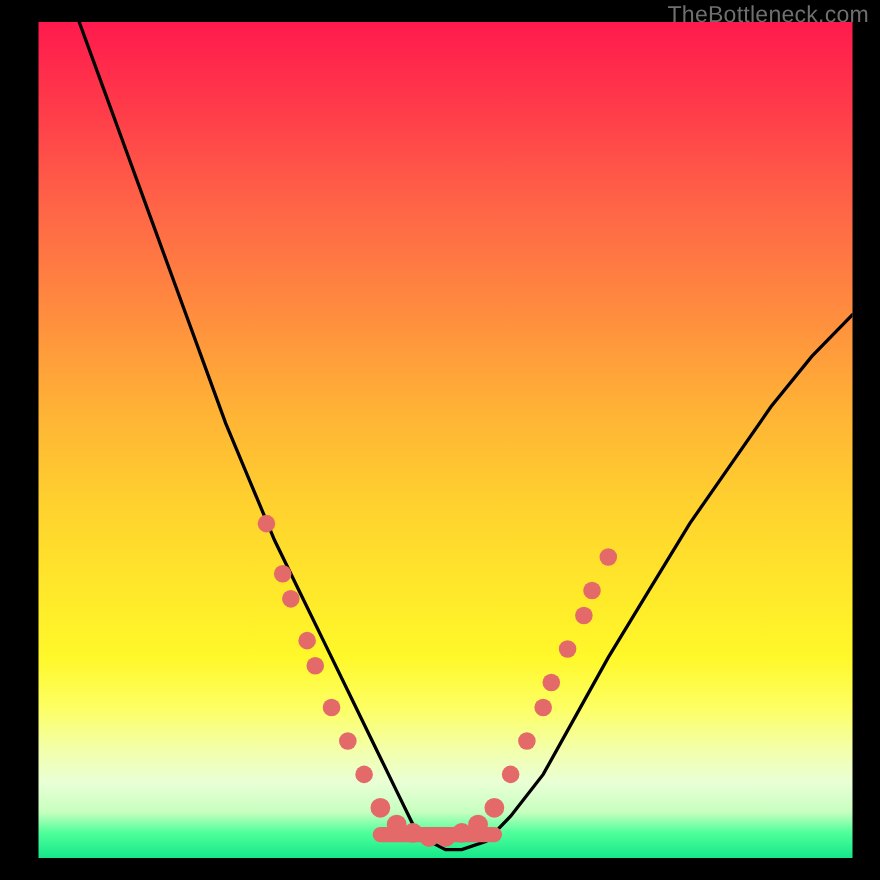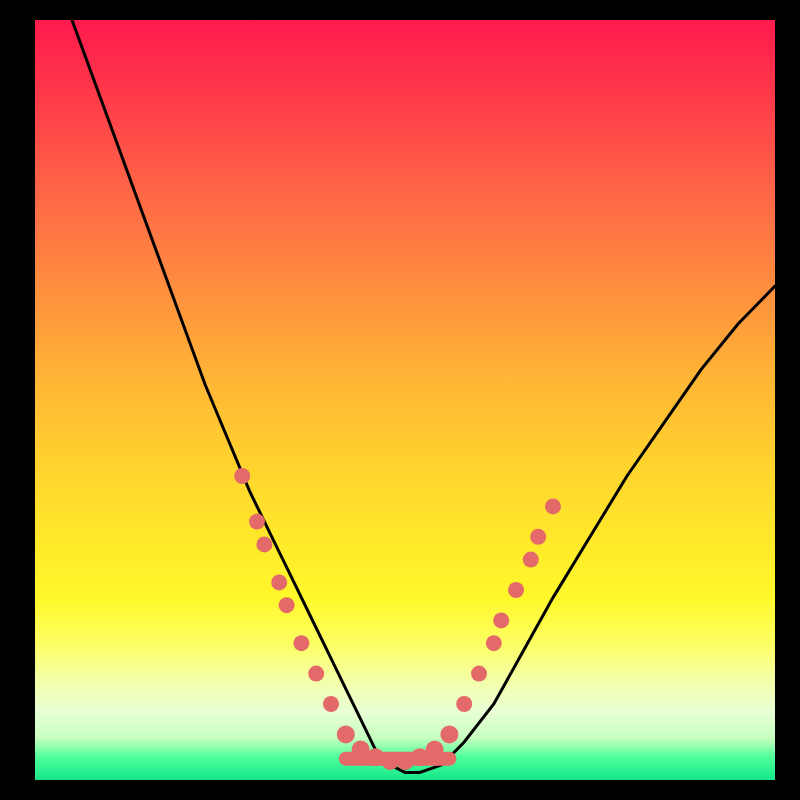--- a/index.html
+++ b/index.html
@@ -90,13 +90,14 @@
           <circle cx="325.6" cy="729.6" r="9" fill="#e46a6a"></circle>
           <circle cx="340.4" cy="737.2" r="9" fill="#e46a6a"></circle>
           <circle cx="355.2" cy="741.0" r="9" fill="#e46a6a"></circle>
           <circle cx="370.0" cy="741.0" r="9" fill="#e46a6a"></circle>
           <circle cx="384.8" cy="737.2" r="9" fill="#e46a6a"></circle>
           <circle cx="399.6" cy="729.6" r="9" fill="#e46a6a"></circle>
           <circle cx="414.4" cy="714.4" r="9" fill="#e46a6a"></circle>
         </g>
     </svg>
   </div>
+  <div class="watermark">TheBottleneck.com</div>
 </div>
 
 </body></html>

